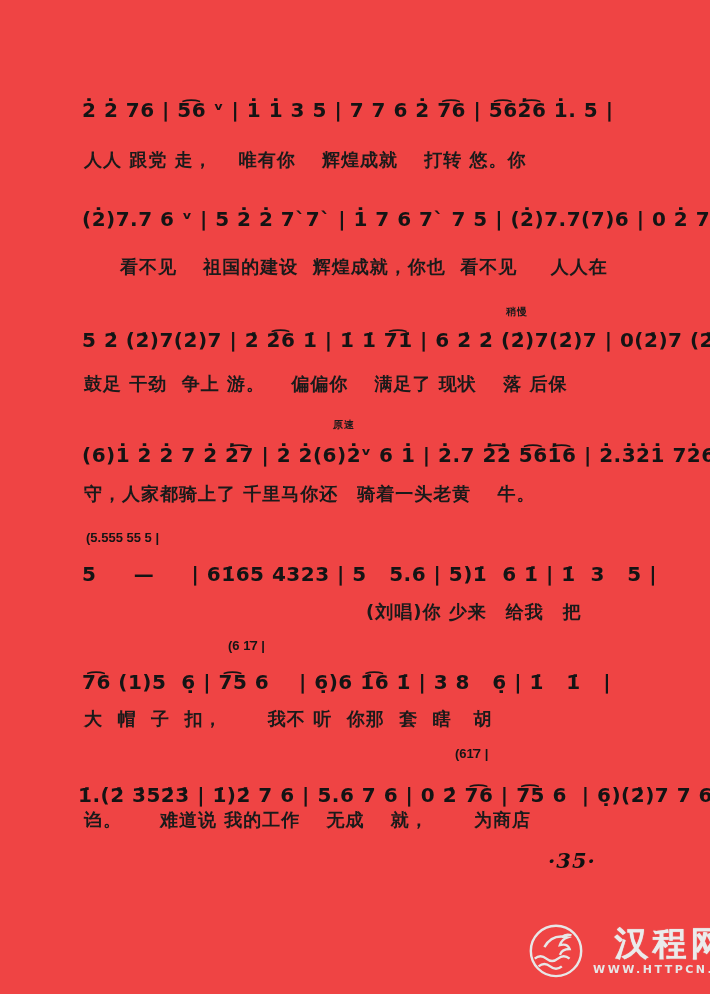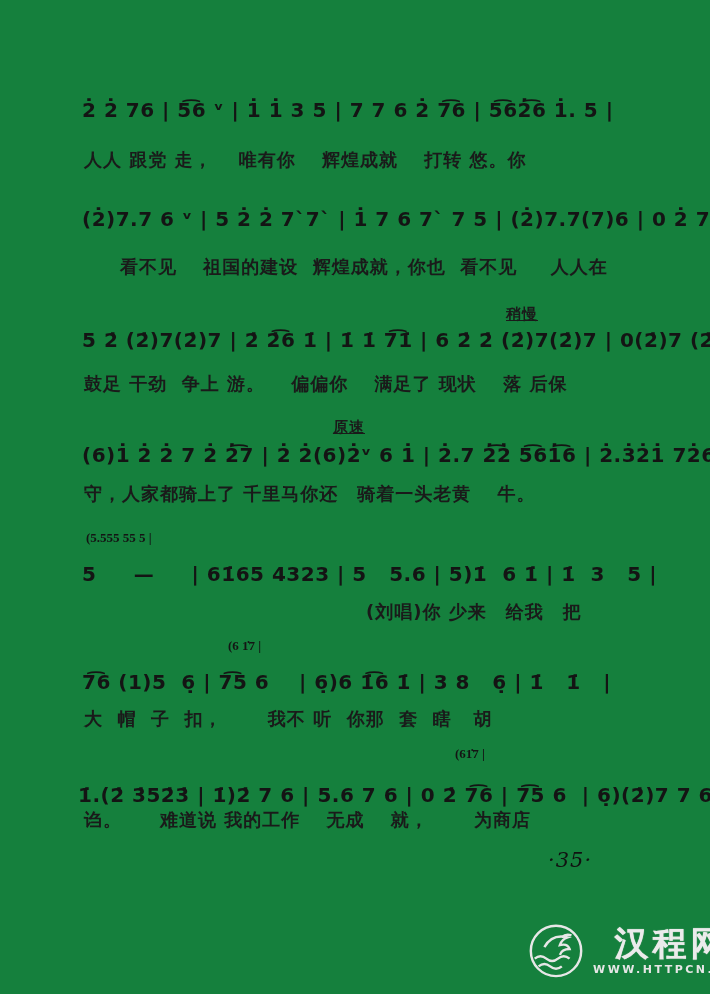--- a/index.html
+++ b/index.html
@@ -1,20 +1,20 @@
 <!DOCTYPE html>
 <html><head>
 <meta charset="utf-8">
 <style>
   html, body { margin: 0; padding: 0; background: #ffffff; }
   .page {
     position: relative;
     width: 710px;
     height: 994px;
-    background: #15803d;
+    background: #ef4444;
     overflow: hidden;
     font-family: "DejaVu Sans", sans-serif;
     color: #151515;
   }
   .notes {
     position: absolute;
     left: 82px;
     font-family: "DejaVu Sans", sans-serif;
     font-weight: bold;
     font-size: 20px;
@@ -27,42 +27,41 @@
     left: 84px;
     font-family: "DejaVu Sans", sans-serif;
     font-weight: 600;
     font-size: 18px;
     letter-spacing: 1px;
     white-space: pre;
     color: #1a1a1a;
   }
   .pickup {
     position: absolute;
-    font-family: Liberation Serif, serif;
+    font-family: Liberation Sans, sans-serif;
     font-weight: bold;
     font-size: 13px;
     white-space: pre;
     color: #141414;
     border-bottom: none;
   }
   .tempo {
     position: absolute;
-    font-size: 15px;
+    font-size: 10px;
     font-weight: 600;
     letter-spacing: 1px;
     color: #1a1a1a;
-    text-decoration: underline;
   }
   .page-number {
     position: absolute;
     left: 548px;
     top: 848px;
     font-family: "DejaVu Serif", serif;
     font-style: italic;
-    font-weight: normal;
+    font-weight: bold;
     font-size: 21px;
     color: #111;
     letter-spacing: 1px;
   }
   .watermark {
     position: absolute;
     left: 525px;
     top: 918px;
     display: flex;
     align-items: center;

